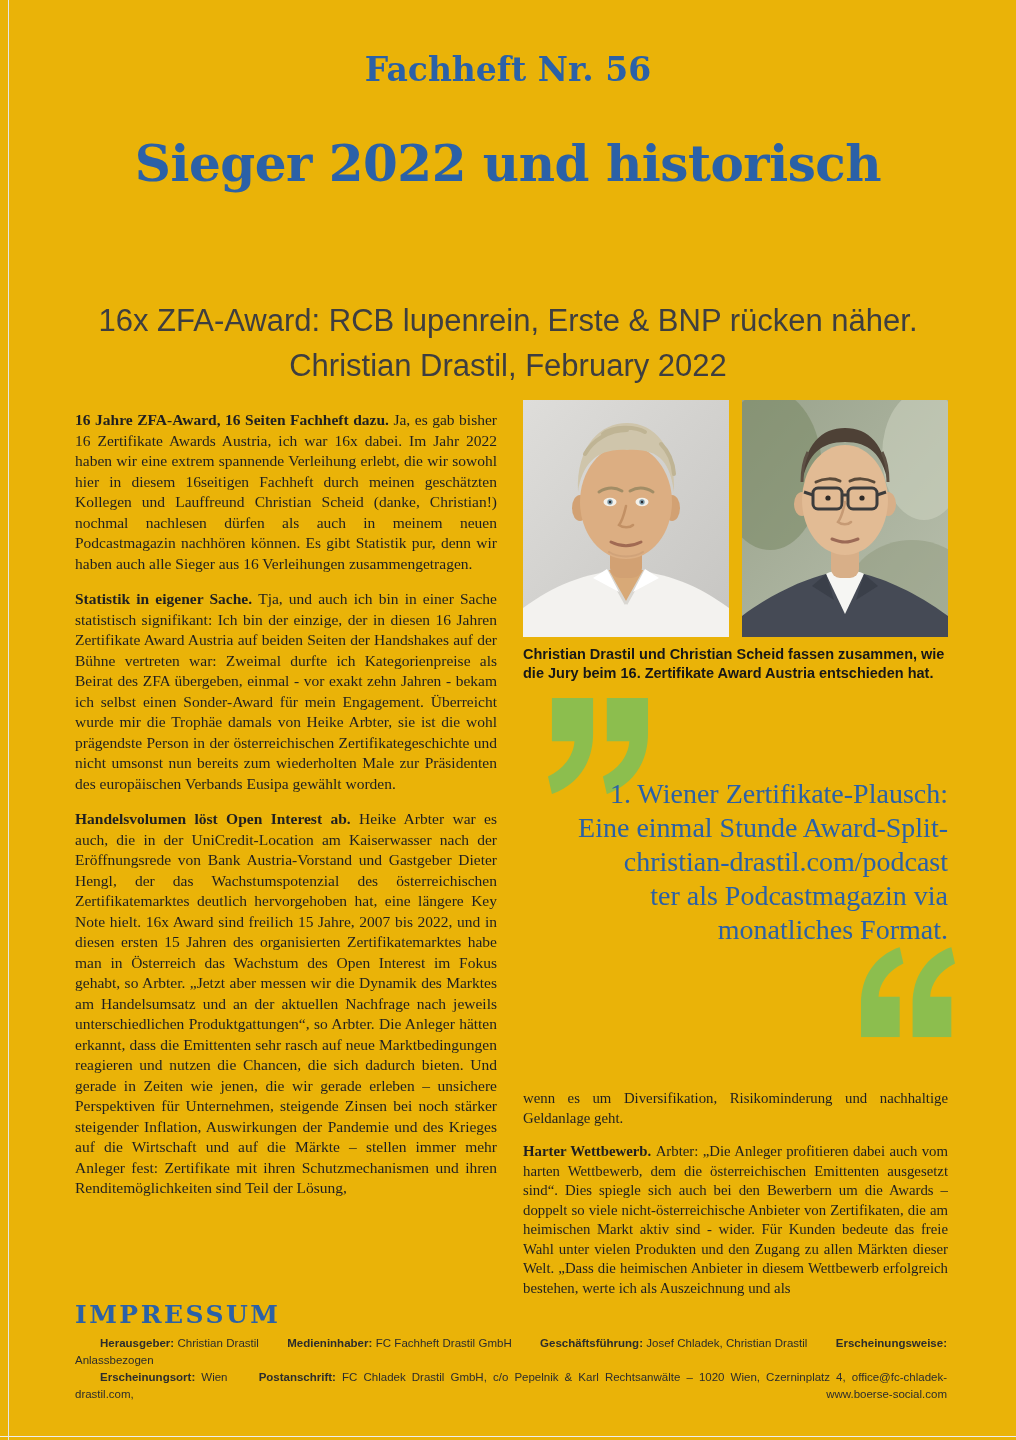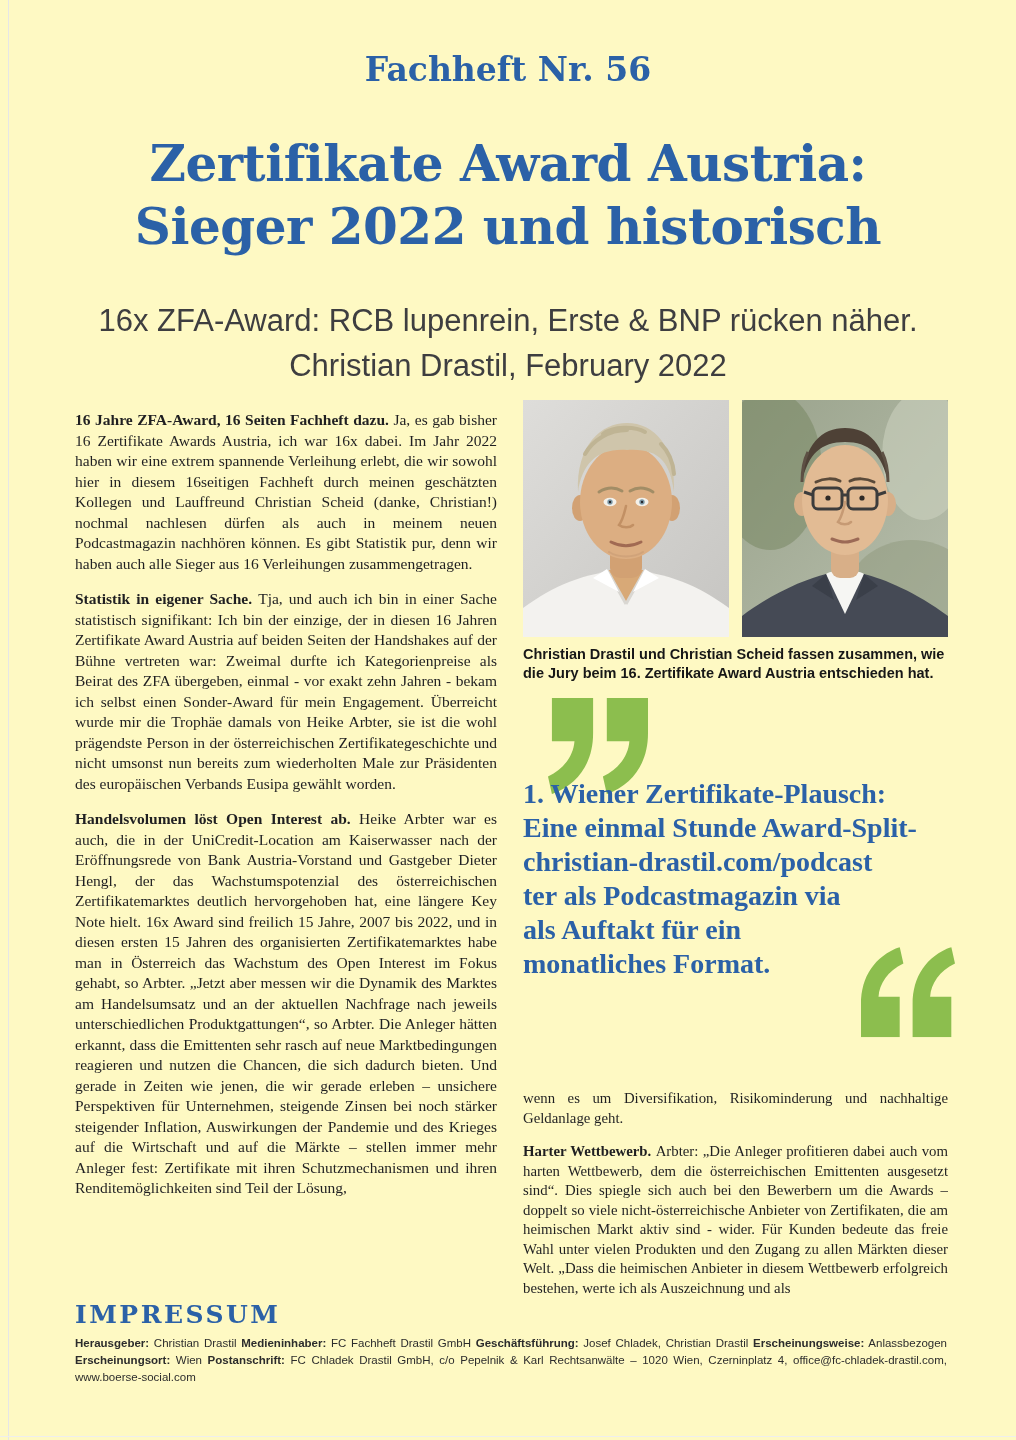--- a/index.html
+++ b/index.html
@@ -1,18 +1,18 @@
 <!DOCTYPE html>
 <html lang="de" style="--blue: #2b61a7; --green: #8cbe4e;"><head>
 <meta charset="utf-8">
 <style>
   :root{ --blue:#2b61a7; --green:#8cbe4e; }
   html,body{ margin:0; padding:0; background:#ffffff; }
   .page{
-    position:relative; width:1016px; height:1440px; background:#fef9c3;
+    position:relative; width:1016px; height:1440px; background:#eab308;
     font-family:"Liberation Serif", serif; overflow:hidden;
   }
   .edge-left{ position:absolute; left:8px; top:0; width:1px; height:100%; background:#e6e6e6; }
   .edge-bottom{ position:absolute; left:0; bottom:3px; width:100%; height:1px; background:#eeeeee; }
 
   .kicker{
     position:absolute; top:50px; left:0; width:100%; text-align:center;
     font-family:"DejaVu Serif", serif; font-weight:bold; font-size:33px; color:var(--blue);
   }
   .title{
@@ -37,54 +37,53 @@
   .photo{ width:206px; height:237px; display:block; }
   .caption{
     position:absolute; top:247px; left:0; width:425px;
     font-family:"Liberation Sans", sans-serif; font-weight:bold;
     font-size:14.5px; line-height:19px; color:#171717;
   }
   .quote-block{ position:absolute; top:297px; left:0; width:425px; height:352px; color:var(--green); }
   .open-quote{ position:absolute; left:25px; top:3px; width:100px; }
   .close-quote{ position:absolute; left:338px; top:252px; width:94px; transform:rotate(180deg); }
   .quote-lines{
-    position:absolute; top:82px; left:0; width:425px; text-align:left;
-    font-family:"Liberation Serif", serif; font-weight:bold;
+    position:absolute; top:82px; left:0; width:425px; text-align:right;
+    font-family:"Liberation Serif", serif; font-weight:normal;
     font-size:28px; line-height:34px; color:var(--blue);
   }
   .quote-lines div{ white-space:nowrap; }
   .right-paras{
     position:absolute; top:679px; left:0; width:425px;
     font-size:14.8px; line-height:19.5px; text-align:justify; color:#1f1f21;
   }
   .right-paras .body-para{ margin-bottom:14px; }
 
   .impressum{ position:absolute; left:75px; top:1300px; width:872px; }
   .imp-heading{
     font-family:"DejaVu Serif", serif; font-weight:bold; font-size:25px;
     letter-spacing:2.5px; color:var(--blue);
   }
   .imp-line{
     font-family:"Liberation Sans", sans-serif; font-size:11.5px; line-height:17px;
     color:#2c2c2c; text-align:justify; text-align-last:justify;
   }
   .imp-line.first{ margin-top:6px; }
-  .imp-line strong{ font-weight:bold; }
+  .imp-line strong{ font-weight:bold;margin-left:25px; }
 </style>
 </head>
 <body>
 
 <div class="page">
   <div class="edge-left"></div>
   <div class="edge-bottom"></div>
 
   <div class="kicker">Fachheft Nr. 56</div>
 
   <div class="title">
-    <div>Zertifikate Award Austria:</div>
     <div>Sieger 2022 und historisch</div>
   </div>
 
   <div class="subtitle">
     <div>16x ZFA-Award: RCB lupenrein, Erste &amp; BNP rücken näher.</div>
     <div>Christian Drastil, February 2022</div>
   </div>
 
   <div class="col-left">
       <p class="body-para"><strong>16 Jahre ZFA-Award, 16 Seiten Fachheft dazu. </strong>Ja, es gab bisher 16 Zertifikate Awards Austria, ich war 16x dabei. Im Jahr 2022 haben wir eine extrem spannende Verleihung erlebt, die wir sowohl hier in diesem 16seitigen Fachheft durch meinen geschätzten Kollegen und Lauffreund Christian Scheid (danke, Christian!) nochmal nachlesen dürfen als auch in meinem neuen Podcastmagazin nachhören können. Es gibt Statistik pur, denn wir haben auch alle Sieger aus 16 Verleihungen zusammengetragen.</p>
@@ -165,21 +164,20 @@
     <div class="quote-block">
       <svg class="open-quote" viewBox="0 0 102 98" xmlns="http://www.w3.org/2000/svg">
         <path fill="currentColor" d="M46,0 L46,36 C46,66 31,88 4,98 L0,80 C17,72 26,58 27,44 L4,44 L4,0 Z"></path>
         <path fill="currentColor" d="M102,0 L102,36 C102,66 87,88 60,98 L56,80 C73,72 82,58 83,44 L60,44 L60,0 Z"></path>
       </svg>
       <div class="quote-lines">
           <div>1. Wiener Zertifikate-Plausch:</div>
           <div>Eine einmal Stunde Award-Split-</div>
           <div>christian-drastil.com/podcast</div>
           <div>ter als Podcastmagazin via</div>
-          <div>als Auftakt für ein</div>
           <div>monatliches Format.</div>
         </div>
       <svg class="close-quote" viewBox="0 0 102 98" xmlns="http://www.w3.org/2000/svg">
         <path fill="currentColor" d="M46,0 L46,36 C46,66 31,88 4,98 L0,80 C17,72 26,58 27,44 L4,44 L4,0 Z"></path>
         <path fill="currentColor" d="M102,0 L102,36 C102,66 87,88 60,98 L56,80 C73,72 82,58 83,44 L60,44 L60,0 Z"></path>
       </svg>
     </div>
 
     <div class="right-paras">
         <p class="body-para">wenn es um Diversifikation, Risikominderung und nachhaltige Geldanlage geht.</p>

